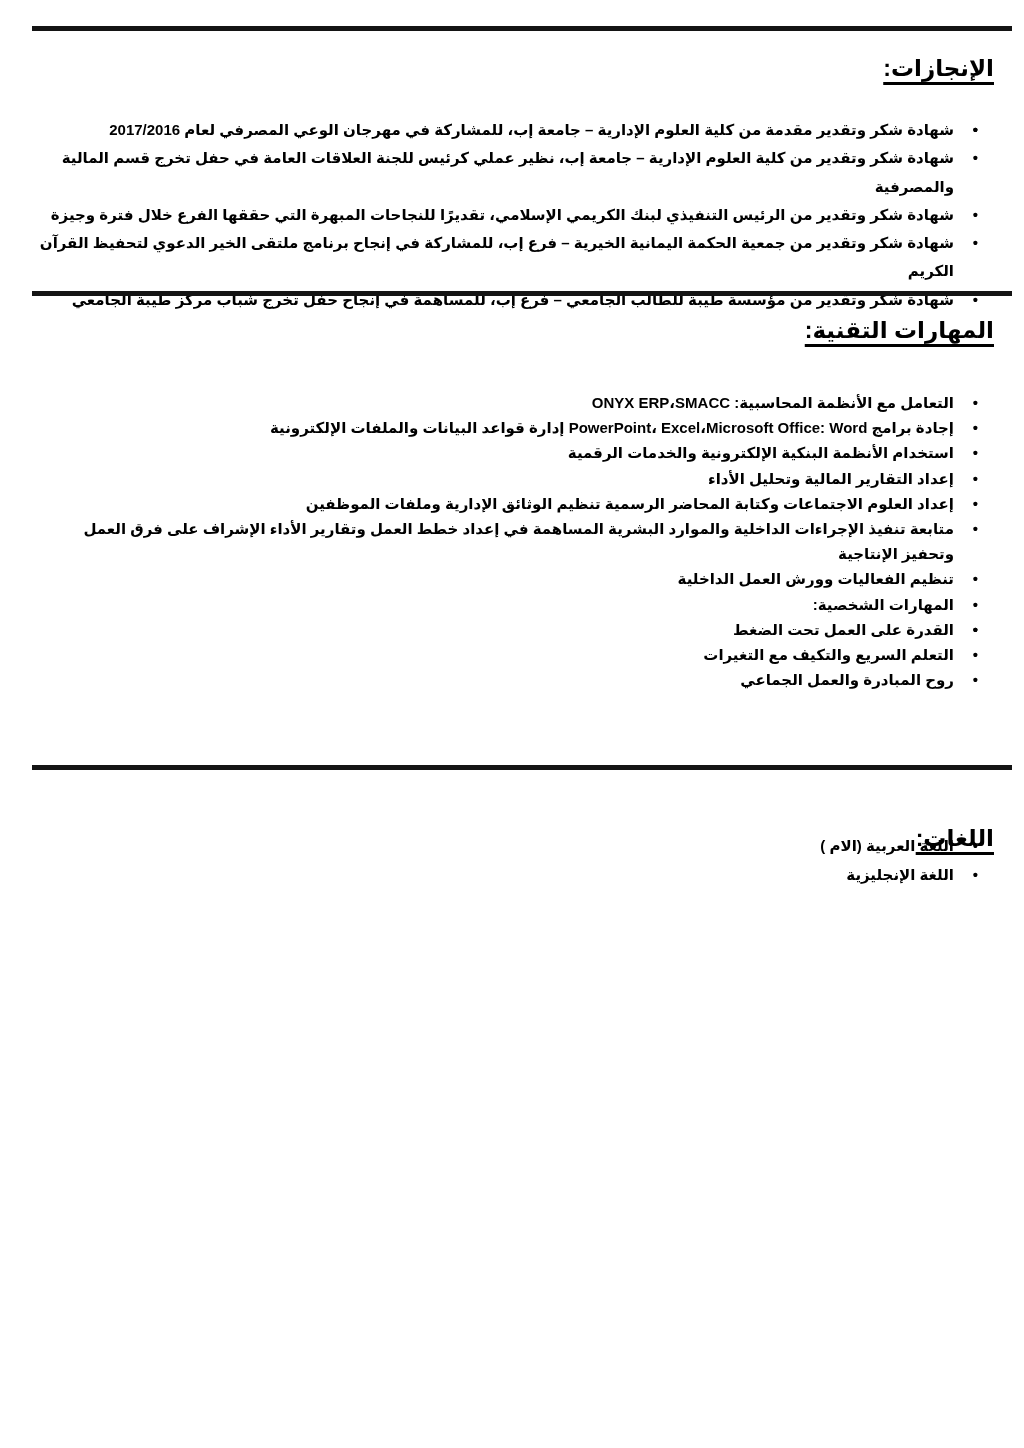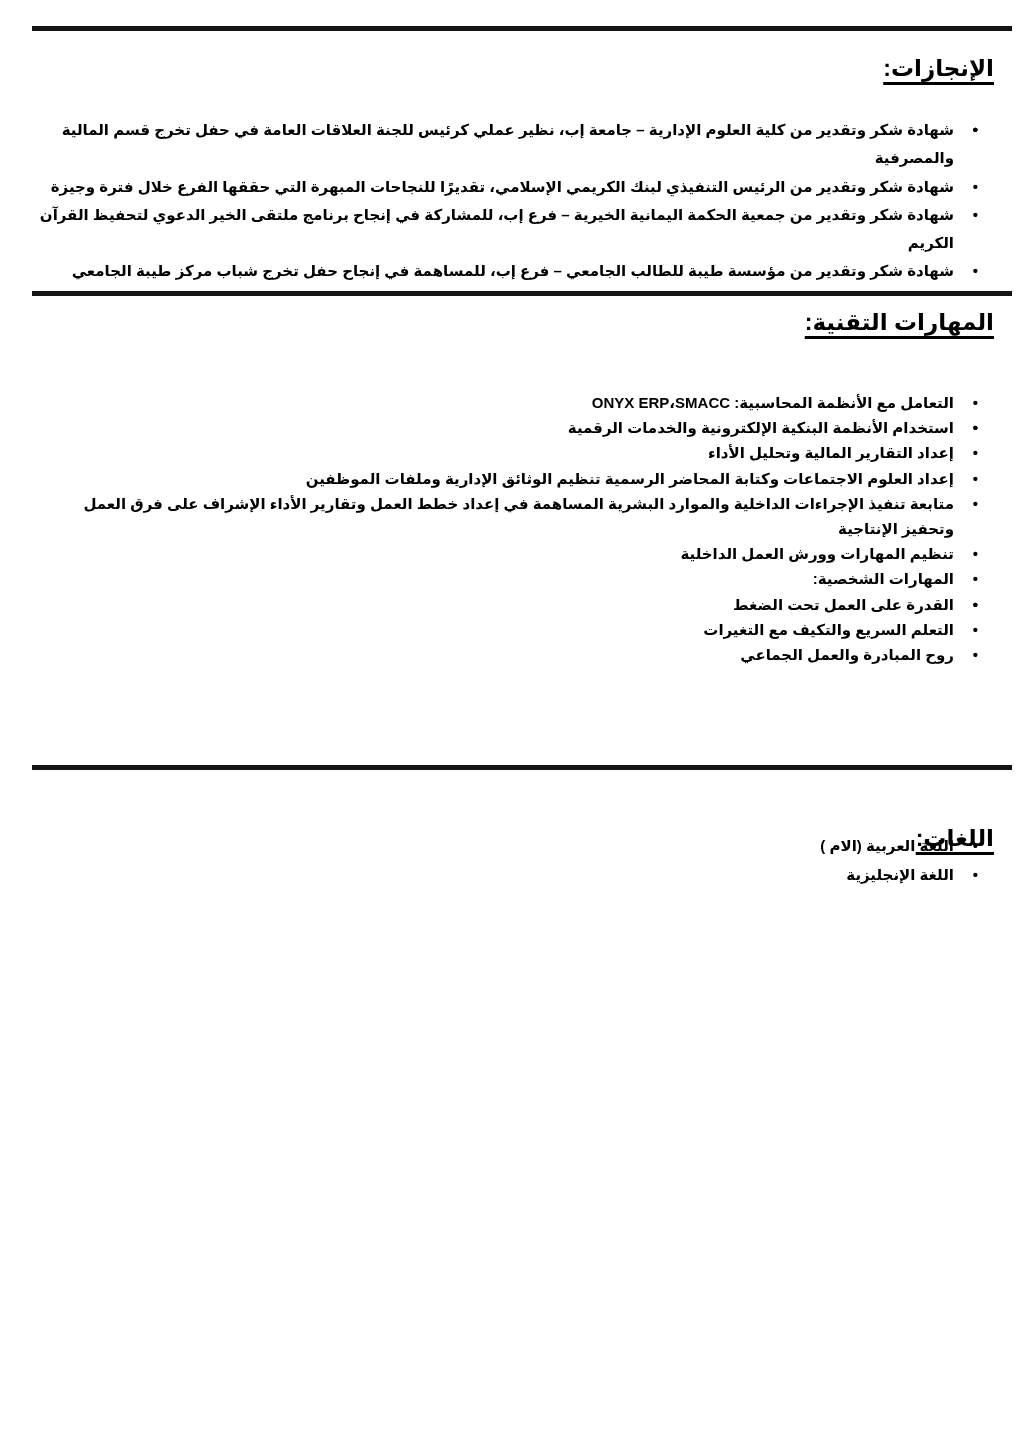--- a/index.html
+++ b/index.html
@@ -29,21 +29,21 @@
     margin:0;
     font-size:23px;
     font-weight:700;
     line-height:1.3;
     text-decoration:underline;
     text-decoration-thickness:2.5px;
     text-underline-offset:6px;
     white-space:nowrap;
   }
   .title-achievements{top:54px;}
-  .title-tech{top:308px;text-align:right;}
+  .title-tech{top:316px;text-align:right;}
   .title-languages{top:824px;}
   .list{
     position:absolute;
     right:44px;
     left:28px;
     margin:0;
     padding:0;
     list-style:none;
   }
   .list li{
@@ -76,20 +76,21 @@
   <h2 class="sec-title title-achievements">الإنجازات:</h2>
 
   <ul class="list list-achievements">
 
       <li class="list-item">
         <span class="bullet">•</span>
       </li>
 
       <li class="list-item">
         <span class="bullet">•</span>
+        <span class="li-text">شهادة شكر وتقدير مقدمة من كلية العلوم الإدارية – جامعة إب، للمشاركة في مهرجان الوعي المصرفي لعام 2017/2016</span>
       </li>
 
       <li class="list-item">
         <span class="bullet">•</span>
         <span class="li-text">شهادة شكر وتقدير من كلية العلوم الإدارية – جامعة إب، نظير عملي كرئيس للجنة العلاقات العامة في حفل تخرج قسم المالية والمصرفية</span>
       </li>
 
       <li class="list-item">
         <span class="bullet">•</span>
         <span class="li-text">شهادة شكر وتقدير من الرئيس التنفيذي لبنك الكريمي الإسلامي، تقديرًا للنجاحات المبهرة التي حققها الفرع خلال فترة وجيزة</span>
@@ -112,20 +113,21 @@
 
   <ul class="list list-tech">
 
       <li class="list-item">
         <span class="bullet">•</span>
         <span class="li-text">التعامل مع الأنظمة المحاسبية: ONYX ERP،SMACC</span>
       </li>
 
       <li class="list-item">
         <span class="bullet">•</span>
+        <span class="li-text">إجادة برامج PowerPoint، Excel،Microsoft Office: Word إدارة قواعد البيانات والملفات الإلكترونية</span>
       </li>
 
       <li class="list-item">
         <span class="bullet">•</span>
         <span class="li-text">استخدام الأنظمة البنكية الإلكترونية والخدمات الرقمية</span>
       </li>
 
       <li class="list-item">
         <span class="bullet">•</span>
         <span class="li-text">إعداد التقارير المالية وتحليل الأداء</span>
@@ -136,21 +138,21 @@
         <span class="li-text">إعداد العلوم الاجتماعات وكتابة المحاضر الرسمية تنظيم الوثائق الإدارية وملفات الموظفين</span>
       </li>
 
       <li class="list-item">
         <span class="bullet">•</span>
         <span class="li-text">متابعة تنفيذ الإجراءات الداخلية والموارد البشرية المساهمة في إعداد خطط العمل وتقارير الأداء الإشراف على فرق العمل وتحفيز الإنتاجية</span>
       </li>
 
       <li class="list-item">
         <span class="bullet">•</span>
-        <span class="li-text">تنظيم المهارات وورش العمل الداخلية</span>
+        <span class="li-text">تنظيم الفعاليات وورش العمل الداخلية</span>
       </li>
 
       <li class="list-item">
         <span class="bullet">•</span>
         <span class="li-text">المهارات الشخصية:</span>
       </li>
 
       <li class="list-item">
         <span class="bullet">•</span>
       </li>

